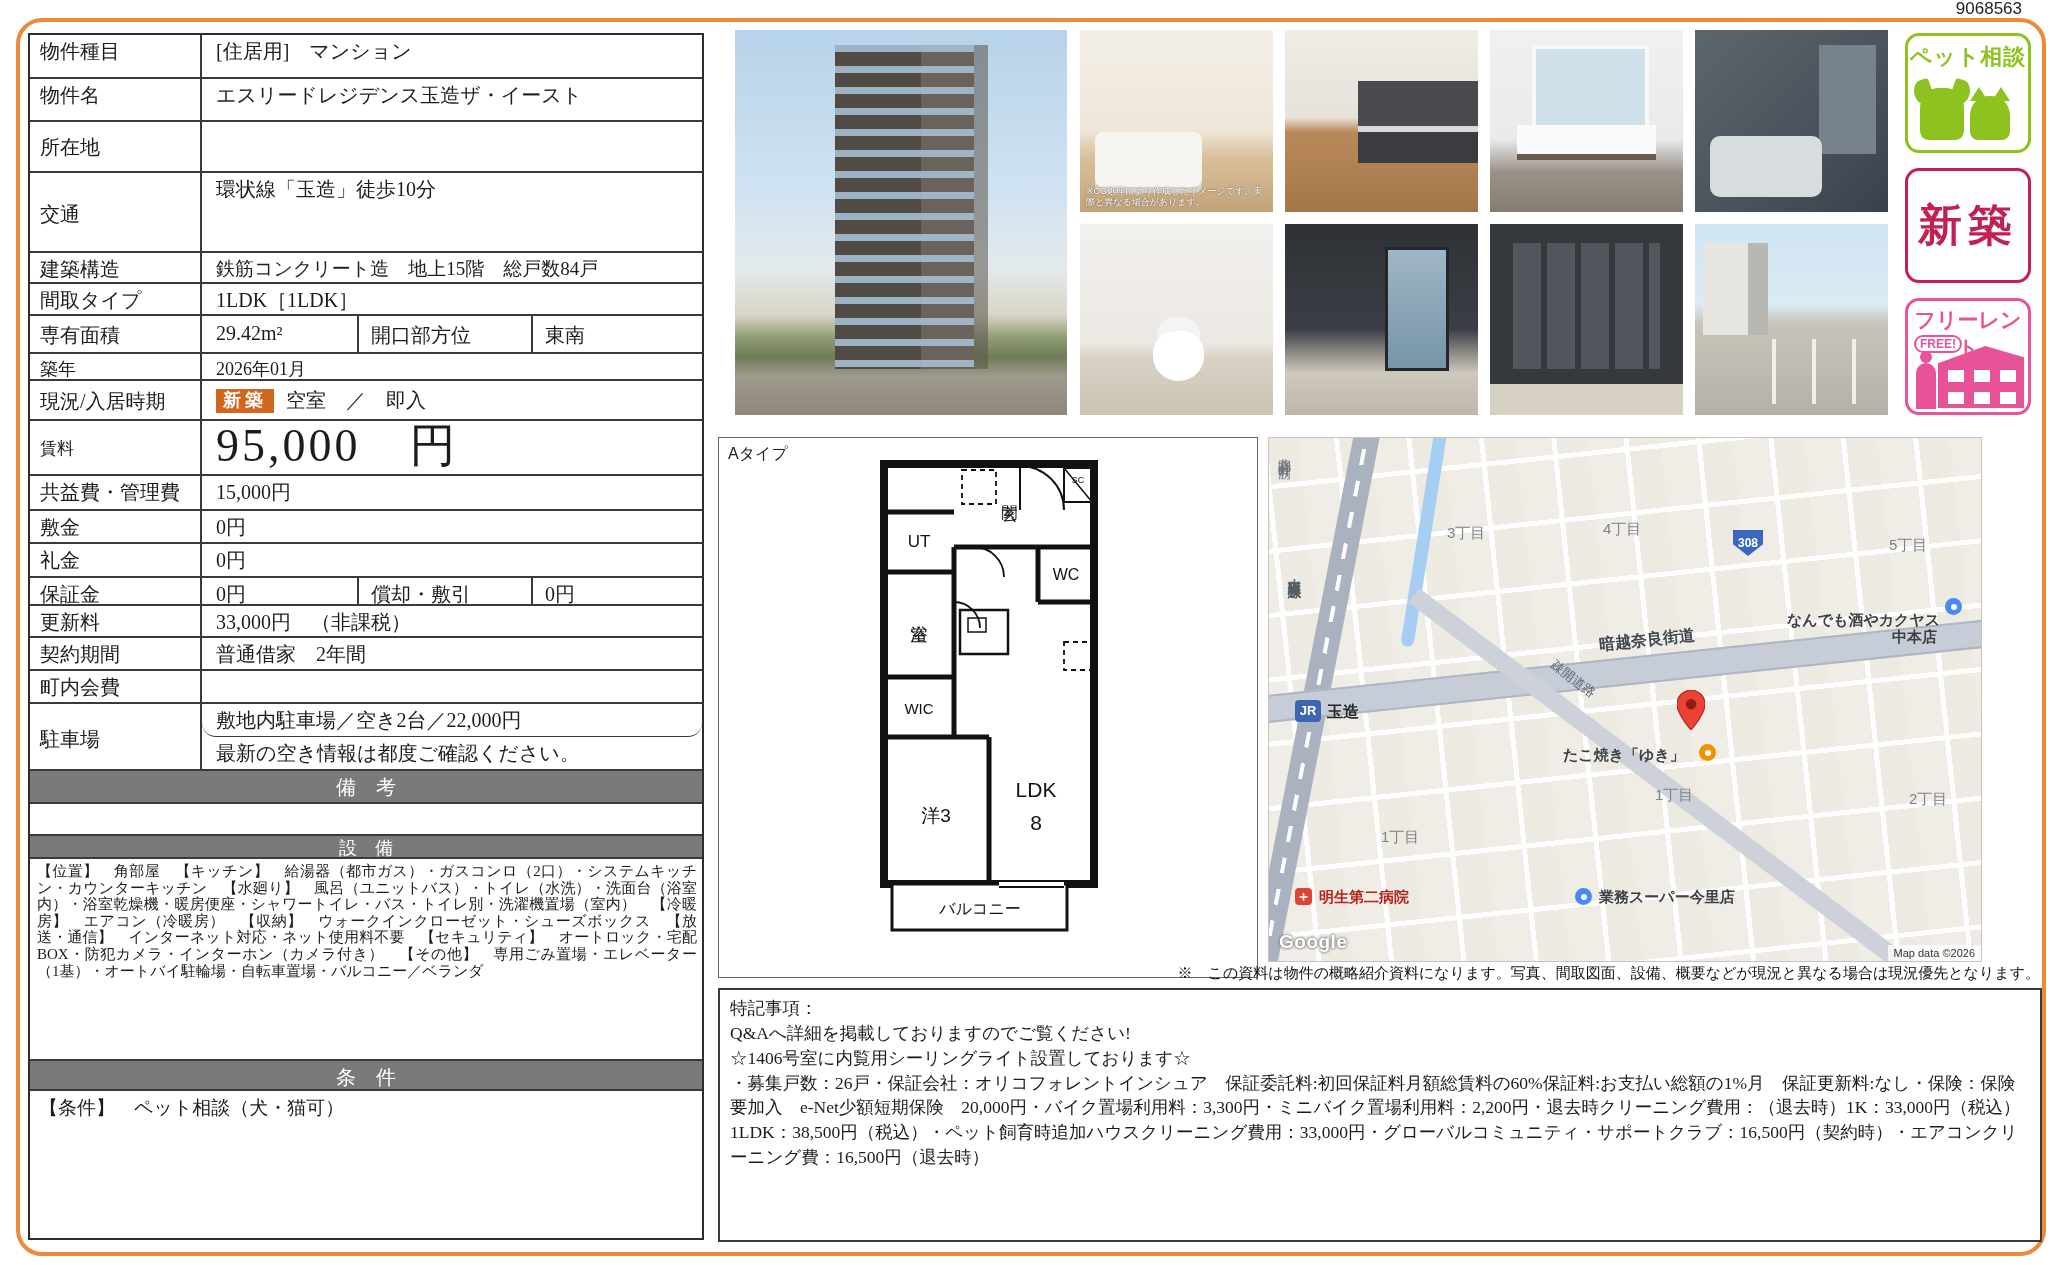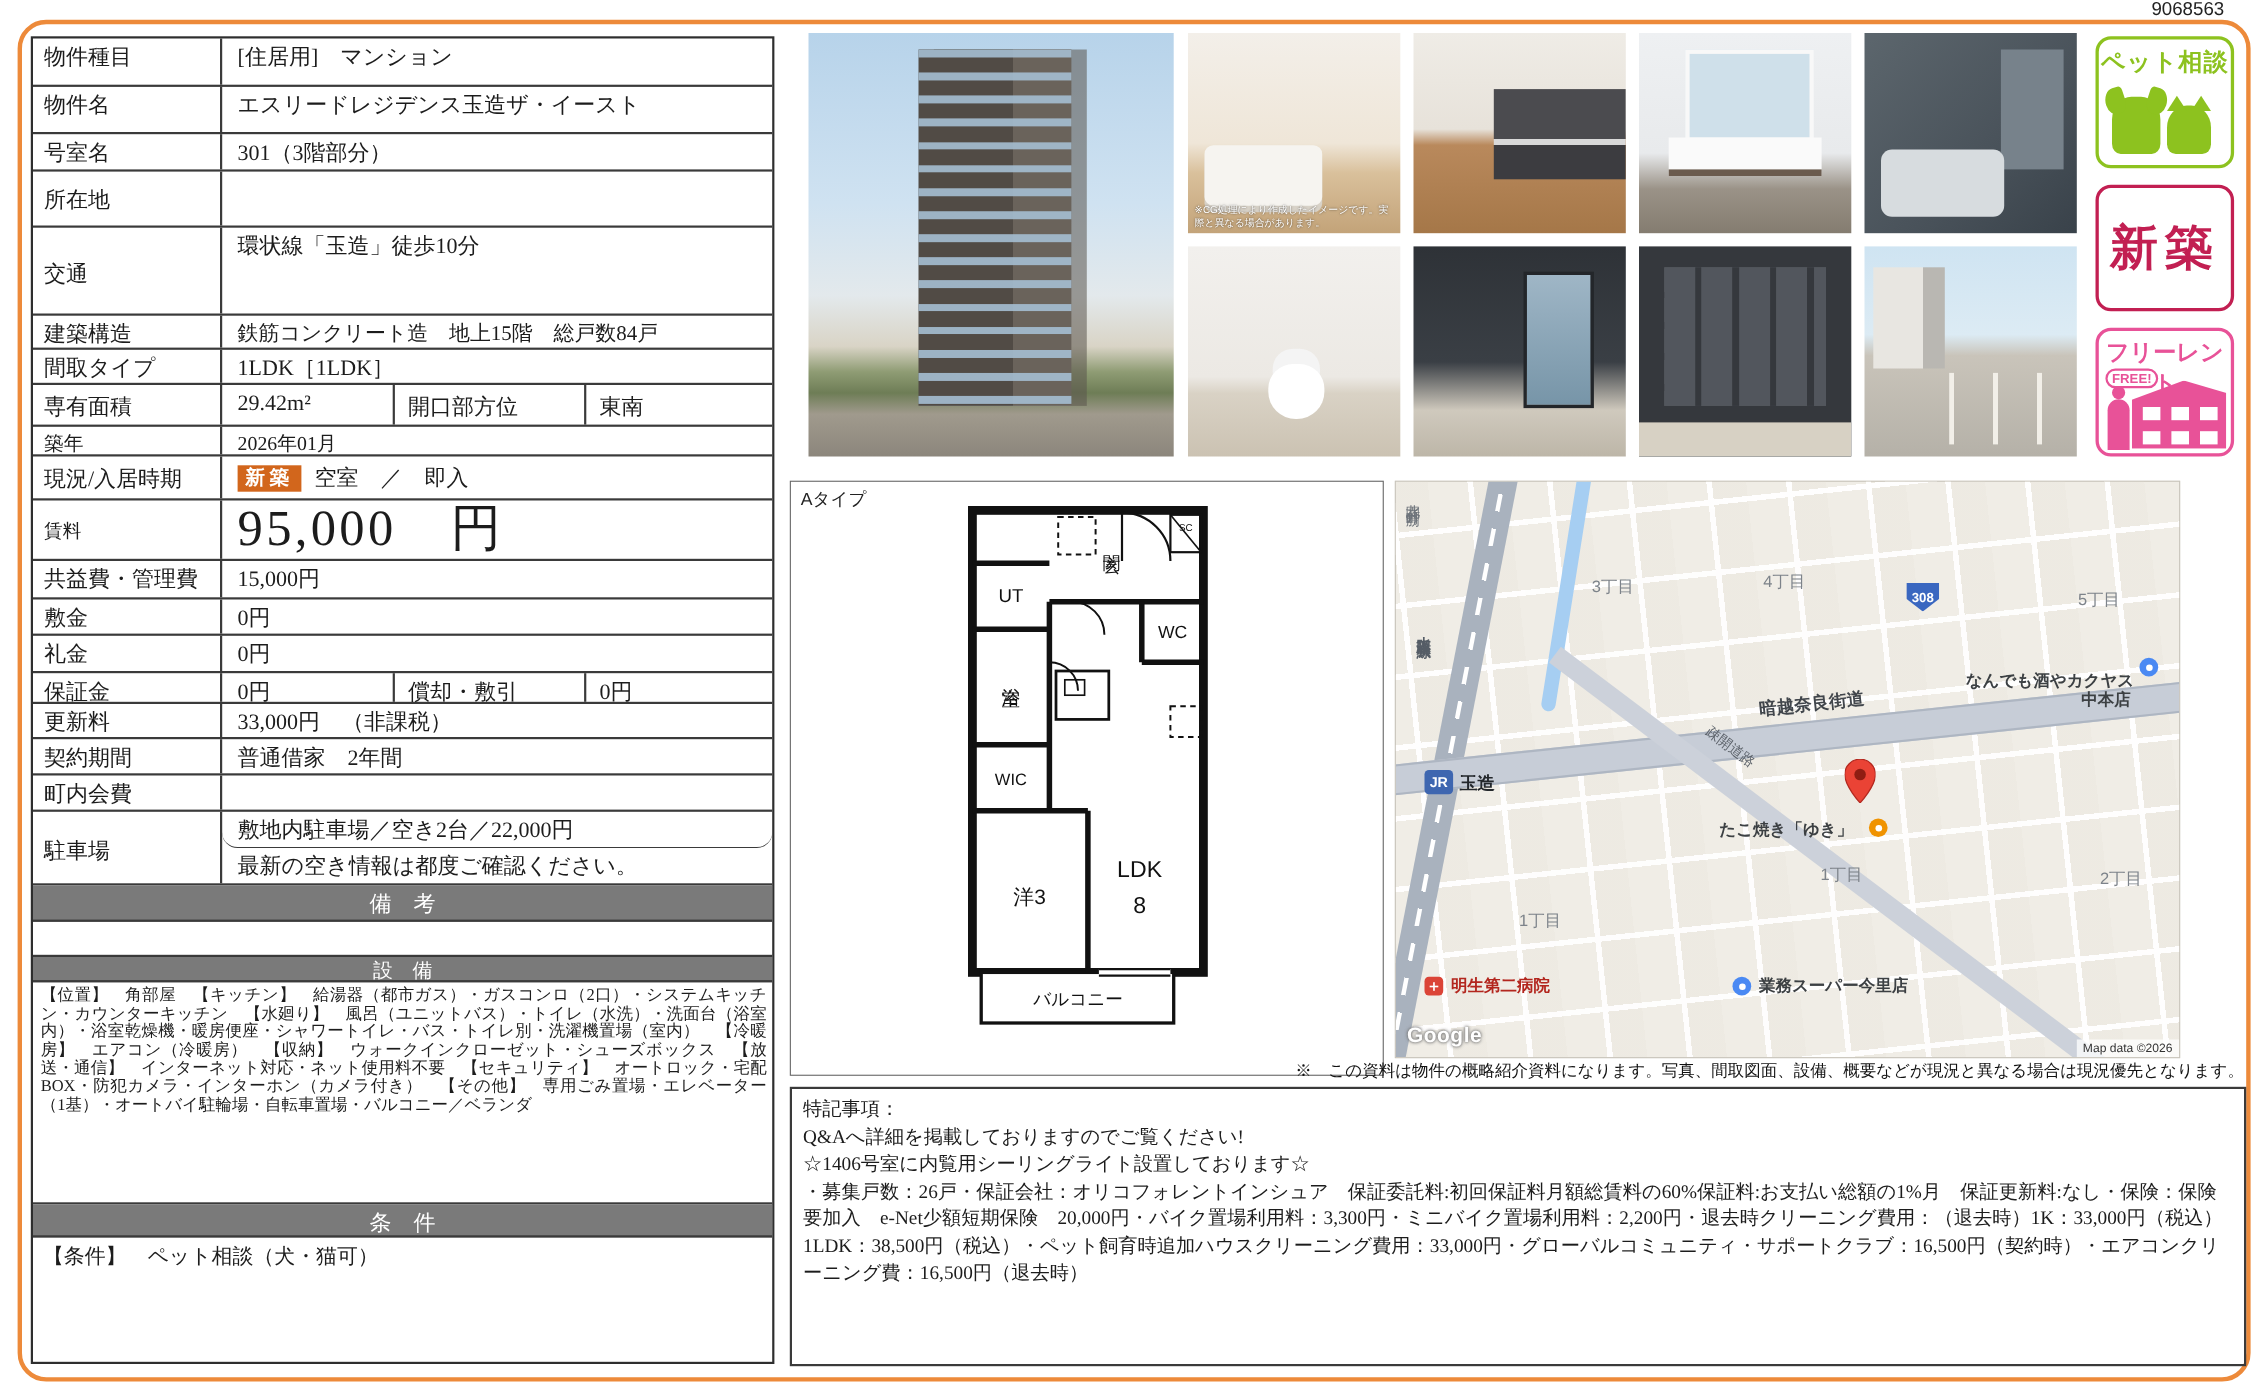--- a/index.html
+++ b/index.html
@@ -125,24 +125,20 @@
 
 <div class="abs ptable">
   <div class="row" style="height:44px;">
     <div class="lbl">物件種目</div>
     <div class="val">[住居用]　マンション</div>
   </div>
   <div class="row" style="height:43px;">
     <div class="lbl">物件名</div>
     <div class="val">エスリードレジデンス玉造ザ・イースト</div>
   </div>
-  <div class="row" style="height:34px;">
-    <div class="lbl">号室名</div>
-    <div class="val">301（3階部分）</div>
-  </div>
   <div class="row" style="height:51px;">
     <div class="lbl" style="padding-top:12px;">所在地</div>
   </div>
   <div class="row" style="height:80px;">
     <div class="lbl" style="padding-top:28px;">交通</div>
     <div class="val">環状線「玉造」徒歩10分</div>
   </div>
   <div class="row" style="height:31px;">
     <div class="lbl">建築構造</div>
     <div class="val small">鉄筋コンクリート造　地上15階　総戸数84戸</div>

